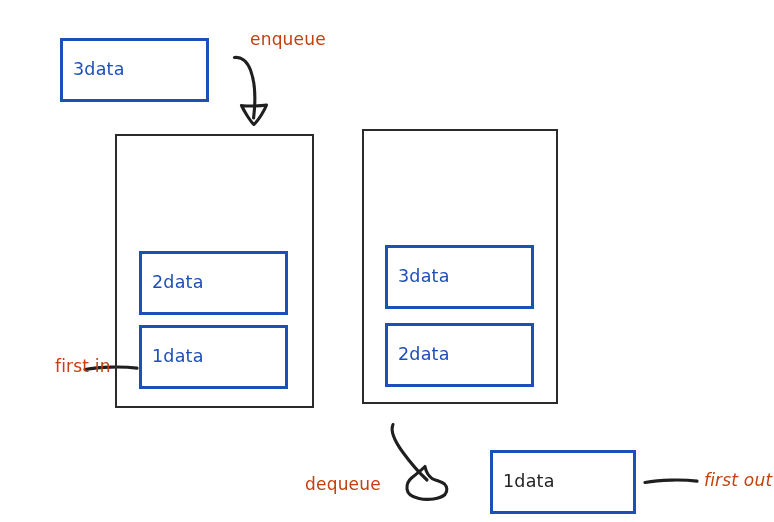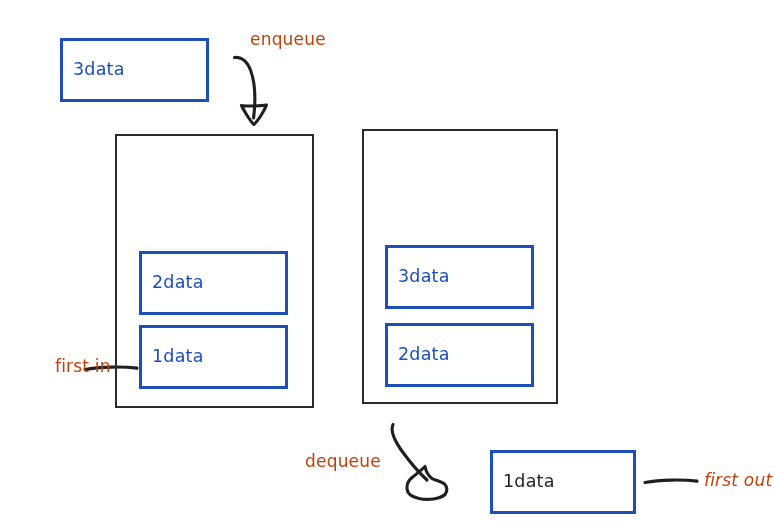--- a/index.html
+++ b/index.html
@@ -103,21 +103,21 @@
   <div class="queue-container" style="left:362px; top:129px; width:196px; height:275px;"></div>
 
   <div class="node-box node-blue" style="left:385px; top:245px; width:149px; height:64px;">
     <span class="node-label">3data</span>
   </div>
 
   <div class="node-box node-blue" style="left:385px; top:323px; width:149px; height:64px;">
     <span class="node-label">2data</span>
   </div>
 
-  <div class="text-label" style="left:305px; top:453px;">dequeue</div>
+  <div class="text-label" style="left:305px; top:476px;">dequeue</div>
 
   <div class="node-box node-dark" style="left:490px; top:450px; width:146px; height:64px;">
     <span class="node-label">1data</span>
   </div>
 
   <div class="text-label" style="left:704px; top:472px;font-style:italic;">first out</div>
 
 </div>
 
 </body></html>

